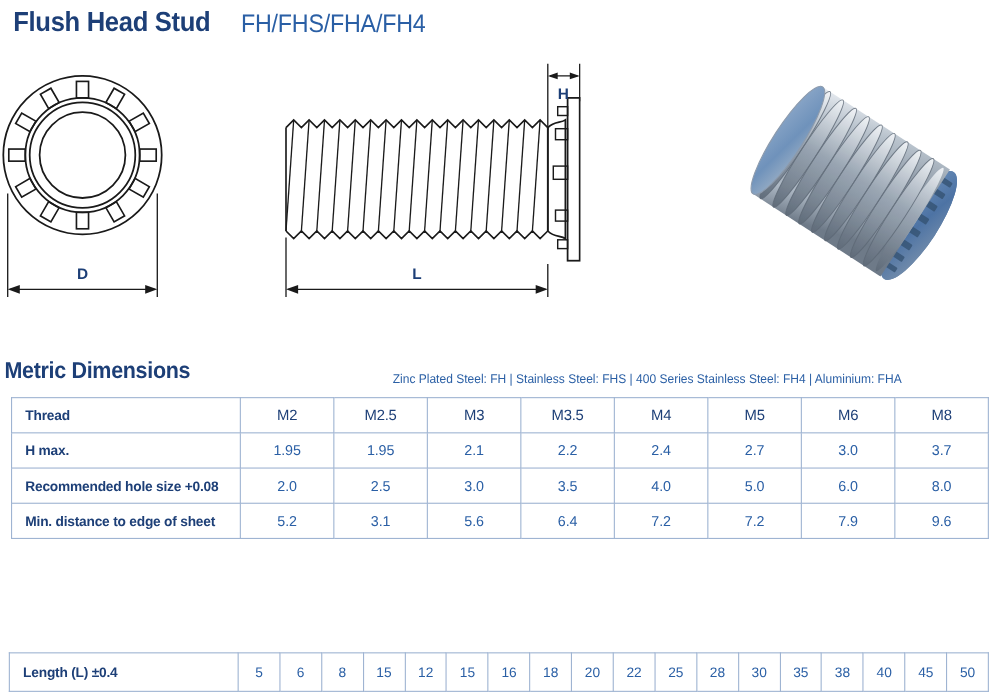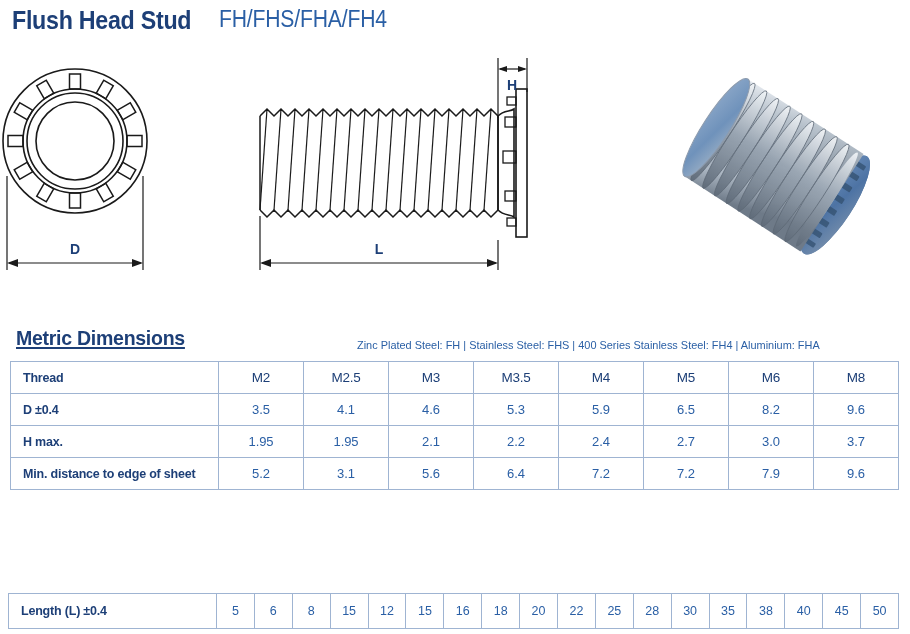--- a/index.html
+++ b/index.html
@@ -2,37 +2,37 @@
 <html><head>
 <meta charset="utf-8">
 <style>
   html,body{margin:0;padding:0;background:#ffffff;}
   body{
     width:910px;height:634px;position:relative;overflow:hidden;
     font-family:"Liberation Sans", sans-serif;
     color:#1d3f77;
   }
   
-  #title-bar{position:absolute;left:12px;top:6px;display:flex;align-items:flex-start;gap:14px;}
+  #title-bar{position:absolute;left:12px;top:6px;display:flex;align-items:flex-end;gap:14px;}
   #doc-title{
     font-size:25px;font-weight:bold;color:#1d3f77;letter-spacing:-0.3px;
     transform:scaleX(0.93);transform-origin:left center;white-space:nowrap;
   }
   #doc-subtitle{
     font-size:23px;font-weight:normal;color:#2a5fa5;letter-spacing:-0.2px;
     transform:scaleX(0.92);transform-origin:left center;white-space:nowrap;
   }
   
   #figures{position:absolute;left:0;top:48px;width:910px;height:250px;}
   .fig{position:absolute;}
   #fig-topview{left:0px;top:0px;}
   #fig-sideview{left:248px;top:0px;}
   #fig-render{left:660px;top:14px;}
   
-  #metric-head{position:absolute;left:16px;top:326px;text-decoration:underline;}
+  #metric-head{position:absolute;left:4px;top:326px;}
   #metric-title{
     font-size:21px;font-weight:bold;color:#1d3f77;letter-spacing:-0.3px;
     transform:scaleX(0.93);transform-origin:left center;white-space:nowrap;
   }
   #materials-legend{
     position:absolute;left:357px;top:339px;font-size:11.5px;color:#2a5fa5;
     transform:scaleX(0.95);transform-origin:left center;white-space:nowrap;
   }
   
   .dtable{
@@ -302,40 +302,40 @@
       <th class="colhead">M3</th>
       <th class="colhead">M3.5</th>
       <th class="colhead">M4</th>
       <th class="colhead">M5</th>
       <th class="colhead">M6</th>
       <th class="colhead">M8</th>
     </tr>
   </thead>
   <tbody>
     <tr>
-      <td class="rowlabel">D ±0.4</td>
-      <td class="val">3.5</td>
-      <td class="val">4.1</td>
-      <td class="val">4.6</td>
-      <td class="val">5.3</td>
-      <td class="val">5.9</td>
-      <td class="val">6.5</td>
-      <td class="val">8.2</td>
-      <td class="val">9.6</td>
-    </tr>
-    <tr>
       <td class="rowlabel">H max.</td>
       <td class="val">1.95</td>
       <td class="val">1.95</td>
       <td class="val">2.1</td>
       <td class="val">2.2</td>
       <td class="val">2.4</td>
       <td class="val">2.7</td>
       <td class="val">3.0</td>
       <td class="val">3.7</td>
+    </tr>
+    <tr>
+      <td class="rowlabel">Recommended hole size +0.08</td>
+      <td class="val">2.0</td>
+      <td class="val">2.5</td>
+      <td class="val">3.0</td>
+      <td class="val">3.5</td>
+      <td class="val">4.0</td>
+      <td class="val">5.0</td>
+      <td class="val">6.0</td>
+      <td class="val">8.0</td>
     </tr>
     <tr>
       <td class="rowlabel">Min. distance to edge of sheet</td>
       <td class="val">5.2</td>
       <td class="val">3.1</td>
       <td class="val">5.6</td>
       <td class="val">6.4</td>
       <td class="val">7.2</td>
       <td class="val">7.2</td>
       <td class="val">7.9</td>

